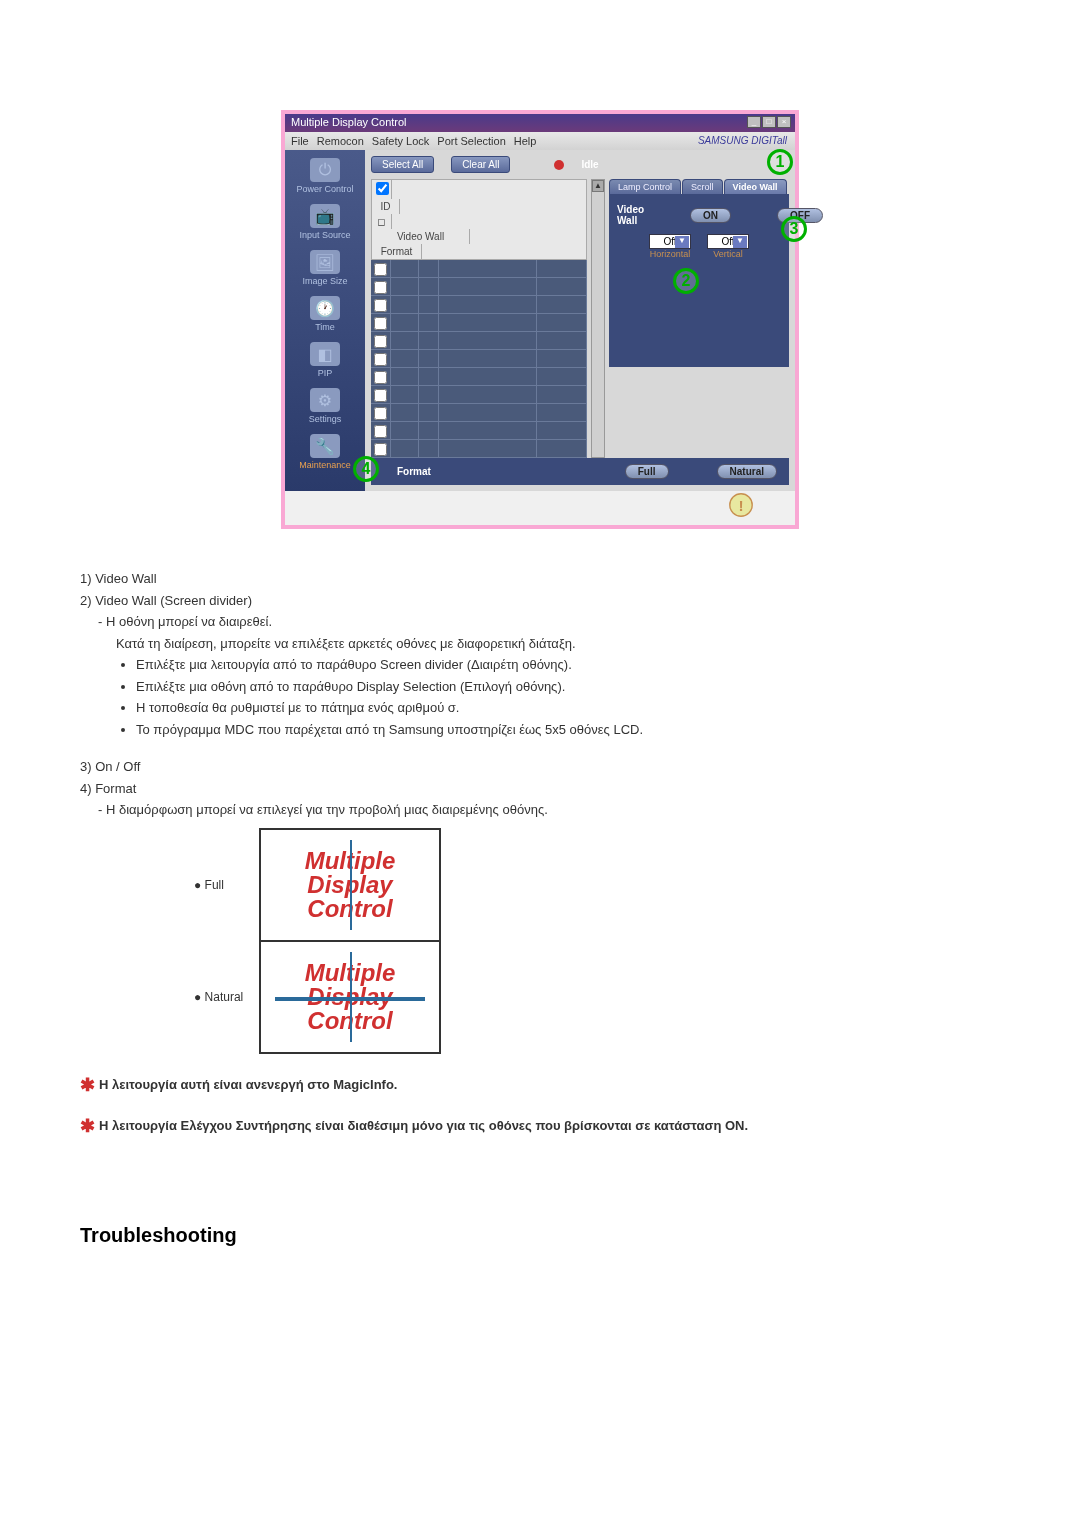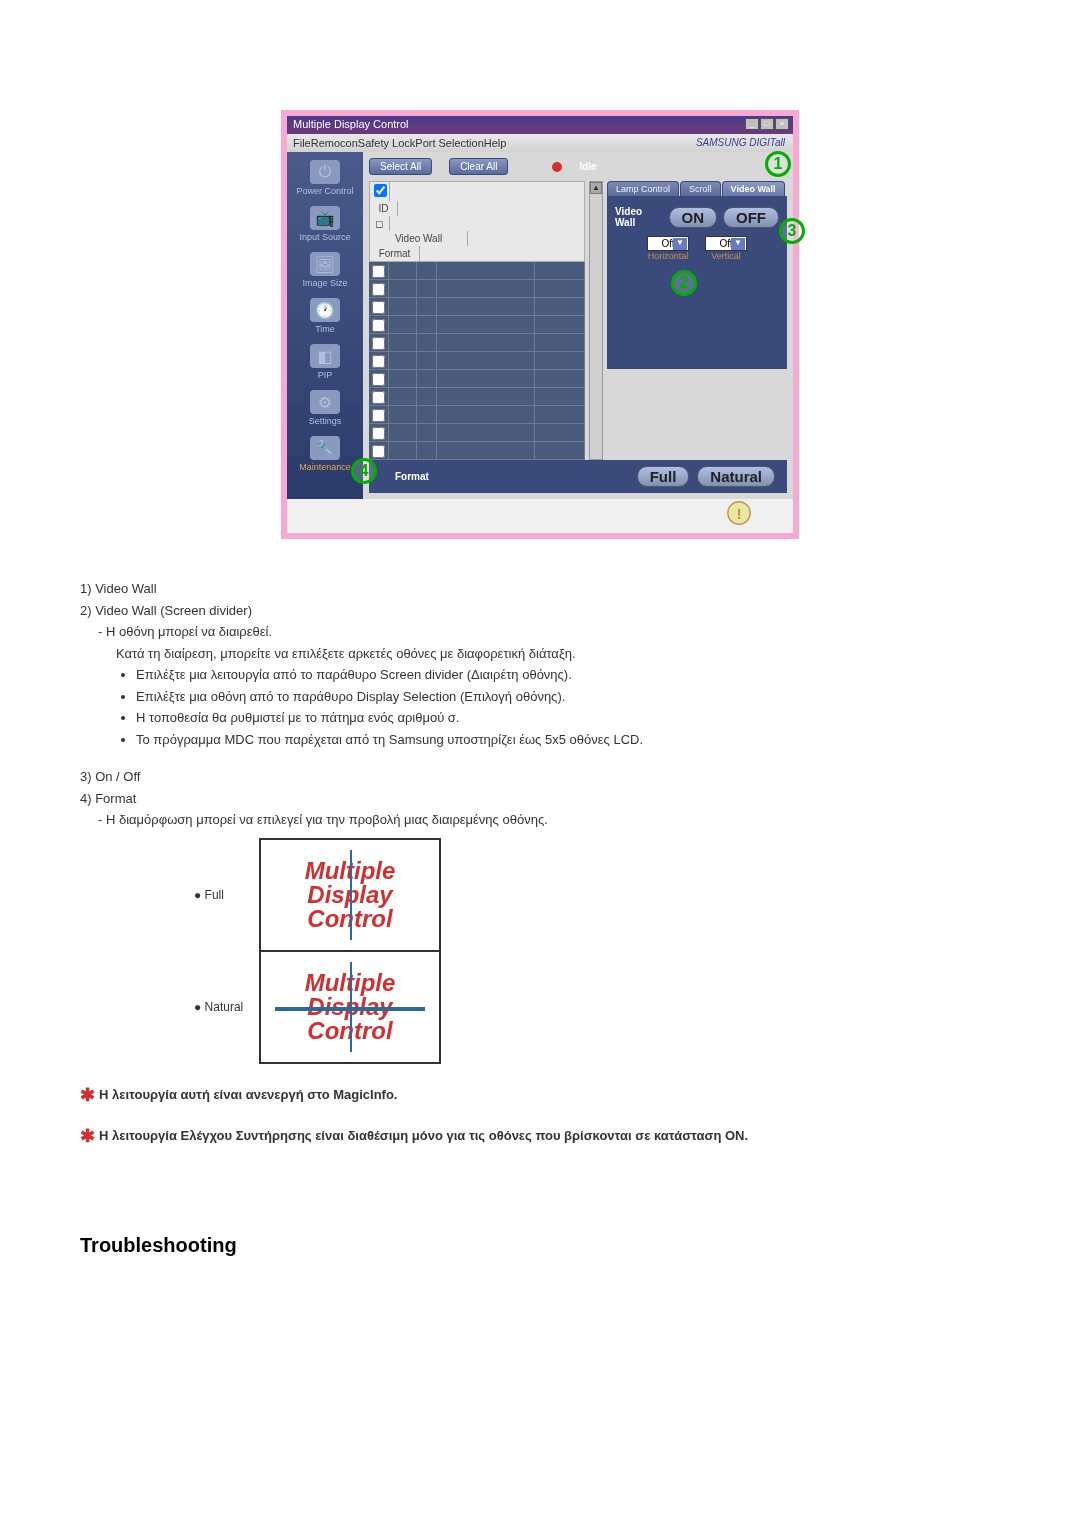--- a/index.html
+++ b/index.html
@@ -1,22 +1,22 @@
 <!DOCTYPE html>
 <html><head>
   <meta charset="utf-8">
   <style>
     * { margin: 0; padding: 0; box-sizing: border-box; }
     body { font-family: Arial, Verdana, sans-serif; font-size: 12px; color: #333; background: #fff; width: 1080px; }
     .page { padding: 60px 80px; }
-    .screenshot { width: 518px; margin: 50px auto 40px; border: 6px solid #f9a8d4; }
+    .screenshot { width: 518px; margin: 50px auto 40px; border: 4px solid #f9a8d4; }
     .window-bar { background: linear-gradient(#4a3a8a, #6b3a7a); color: #fff; font-size: 11px; padding: 2px 6px; height: 18px; position: relative; }
     .win-ctrls { position: absolute; right: 4px; top: 2px; display: flex; gap: 1px; }
     .win-btn { width: 14px; height: 12px; background: #c0c0c0; border: 1px solid #555; font-size: 8px; text-align: center; line-height: 10px; }
-    .menubar { background: linear-gradient(#e8e8e8, #d2d2d2); padding: 3px 6px; font-size: 11px; color: #333; display: flex; gap: 0; position: relative; }
+    .menubar { background: linear-gradient(#e8e8e8, #d2d2d2); padding: 3px 6px; font-size: 11px; color: #333; display: flex; gap: 8px; position: relative; }
     .menubar .brand { position: absolute; right: 8px; color: #3a3a9a; font-style: italic; font-size: 10px; }
     .content { display: flex; background: #e0e0e0; }
     .sidebar { width: 80px; background: linear-gradient(#4a5a8a, #2a3a6a); padding: 6px 0; }
     .side-item { text-align: center; color: #b0c0e0; font-size: 9px; padding: 2px 0 8px; }
     .side-icon { width: 30px; height: 24px; margin: 0 auto 2px; background: #8a9abf; border-radius: 4px; display: flex; align-items: center; justify-content: center; font-size: 16px; }
     .main-area { flex: 1; background: #d8d8d8; padding: 6px; font-size: 10px; }
     .toolbar-row { display: flex; align-items: center; gap: 17px; margin-bottom: 6px; }
     .btn { background: linear-gradient(#8898c0, #5a6a9a); color: #fff; border: 1px solid #3a4a7a; border-radius: 3px; padding: 2px 10px; font-size: 10px; }
     .idle-dot { width: 10px; height: 10px; border-radius: 50%; background: #d03030; }
     .table-area { display: flex; gap: 4px; }
@@ -39,21 +39,21 @@
     .gr-cell input[type=checkbox] { margin: 3px; }
     .scroller { width: 14px; background: #d0d0d0; border: 1px solid #999; }
     .right-panel { width: 180px; }
     .tab-row { display: flex; font-size: 9px; position: relative; }
     .tab { background: linear-gradient(#7a8ab0, #5a6a9a); color: #eef; border: 1px solid #3a4a7a; border-bottom: none; border-radius: 4px 4px 0 0; padding: 2px 8px; margin-right: 1px; }
     .tab.active { background: linear-gradient(#8a9ac0, #6a7aaa); color: #fff; font-weight: bold; }
     .callout { position: absolute; width: 26px; height: 26px; border: 3px solid #00b000; border-radius: 50%; color: #00b000; font-weight: bold; text-align: center; line-height: 20px; font-size: 16px; background: rgba(255,255,255,0.2); }
     .panel-body { background: #3a4a7a; padding: 10px 8px 100px; position: relative; color: #fff; font-size: 10px; }
     .pb-row { display: flex; align-items: center; gap: 6px; margin-bottom: 8px; }
     .pb-label { font-weight: bold; width: 60px; }
-    .pb-btn { background: linear-gradient(#b0c0e0, #8090b0); color: #222; border: 1px solid #556; border-radius: 10px; padding: 1px 12px; font-size: 15px; font-weight: bold; }
+    .pb-btn { background: linear-gradient(#b0c0e0, #8090b0); color: #222; border: 1px solid #556; border-radius: 10px; padding: 1px 12px; font-size: 10px; font-weight: bold; margin-left: 40px; }
     .sel-box { background: #fff; color: #000; border: 1px solid #334; padding: 1px 4px; width: 42px; display: inline-block; position: relative; }
     .sel-arrow { position: absolute; right: 1px; top: 1px; width: 14px; height: 12px; background: #6a7ac0; font-size: 8px; text-align: center; color: #fff; }
     .sublabel { color: #c89050; font-size: 9px; text-align: center; }
     .bottom-bar { background: #3a4a7a; padding: 6px 12px; display: flex; align-items: center; gap: 8px; color: #fff; position: relative; }
     .status-bar { background: #f0f0f0; height: 34px; padding: 4px; position: relative; }
     .excl-icon { position: absolute; right: 40px; bottom: 6px; width: 28px; height: 28px; }
     .content-list { margin-top: 24px; font-size: 13px; line-height: 1.5; }
     .content-list p { margin-bottom: 2px; }
     .content-list .indent1 { margin-left: 18px; }
     .content-list .indent2 { margin-left: 36px; }

